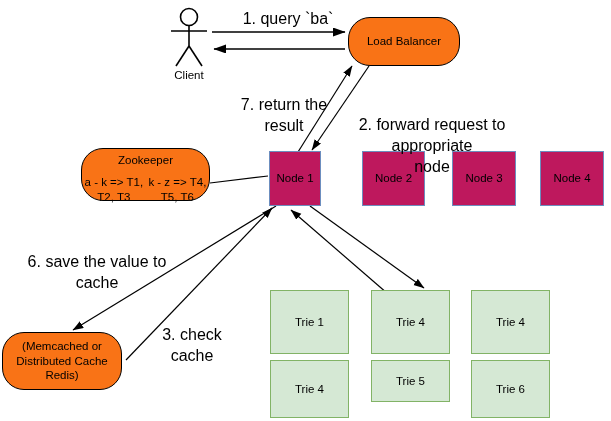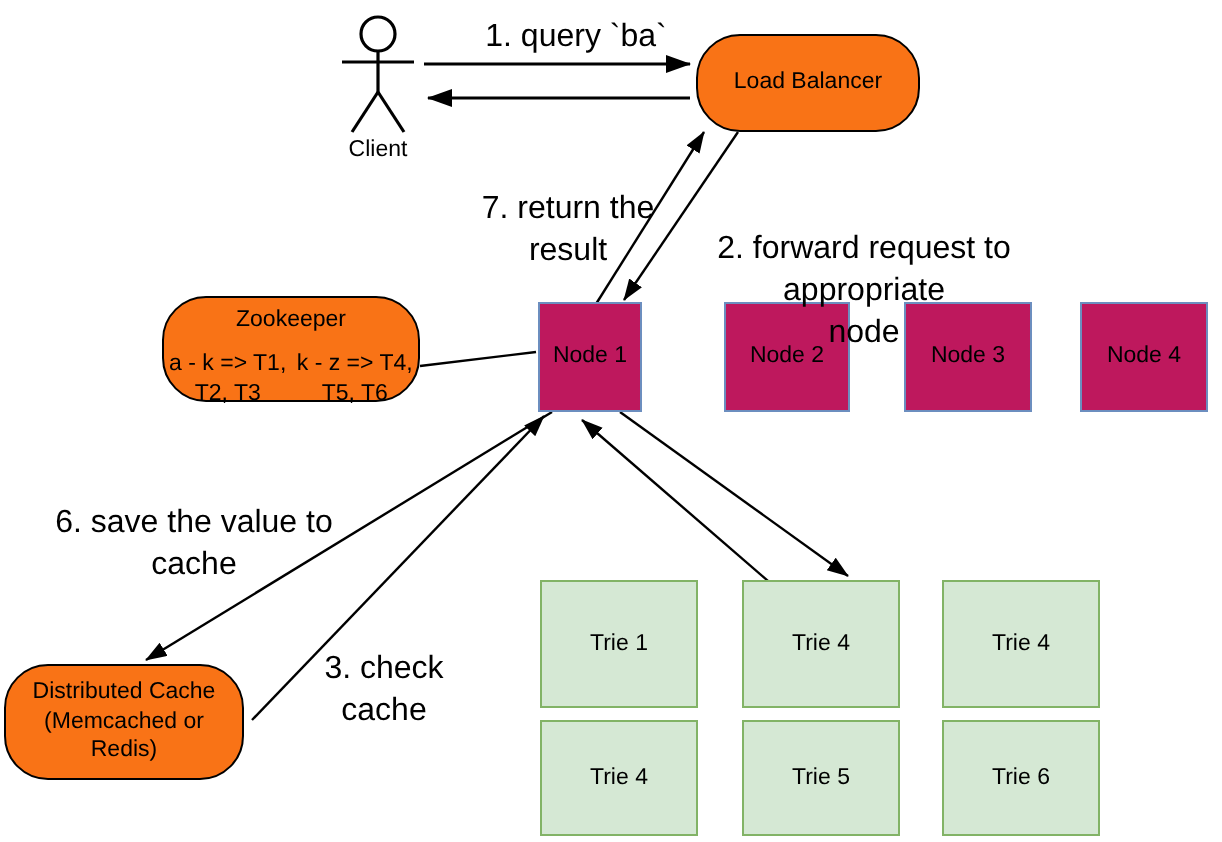--- a/index.html
+++ b/index.html
@@ -147,40 +147,40 @@
   </div>
   <div class="node box-blue" style="left:452px; top:151px; width:64px; height:55px;">
     <span>Node 3</span>
   </div>
   <div class="node box-blue" style="left:540px; top:151px; width:64px; height:55px;">
     <span>Node 4</span>
   </div>
 
   <div class="node box-round" style="left:2px; top:332px; width:120px; height:58px;">
     <div class="stack">
+      <span>(Memcached or</span>
       <span>Distributed Cache</span>
-      <span>(Memcached or</span>
       <span>Redis)</span>
     </div>
   </div>
 
   <div class="node box-green" style="left:270px; top:290px; width:79px; height:64px;">
     <span>Trie 1</span>
   </div>
   <div class="node box-green" style="left:371px; top:290px; width:79px; height:64px;">
     <span>Trie 4</span>
   </div>
   <div class="node box-green" style="left:471px; top:290px; width:79px; height:64px;">
     <span>Trie 4</span>
   </div>
 
   <div class="node box-green" style="left:270px; top:360px; width:79px; height:58px;">
     <span>Trie 4</span>
   </div>
-  <div class="node box-green" style="left:371px; top:360px; width:79px; height:58px;">
+  <div class="node box-green" style="left:371px; top:360px; width:79px; height:42px;">
     <span>Trie 5</span>
   </div>
   <div class="node box-green" style="left:471px; top:360px; width:79px; height:58px;">
     <span>Trie 6</span>
   </div>
 
   <div class="edge-label" style="left:228px; top:9px; width:120px;">1. query `ba`</div>
 
   <div class="edge-label" style="left:240px; top:95px; width:88px;">7. return the
 result</div>

